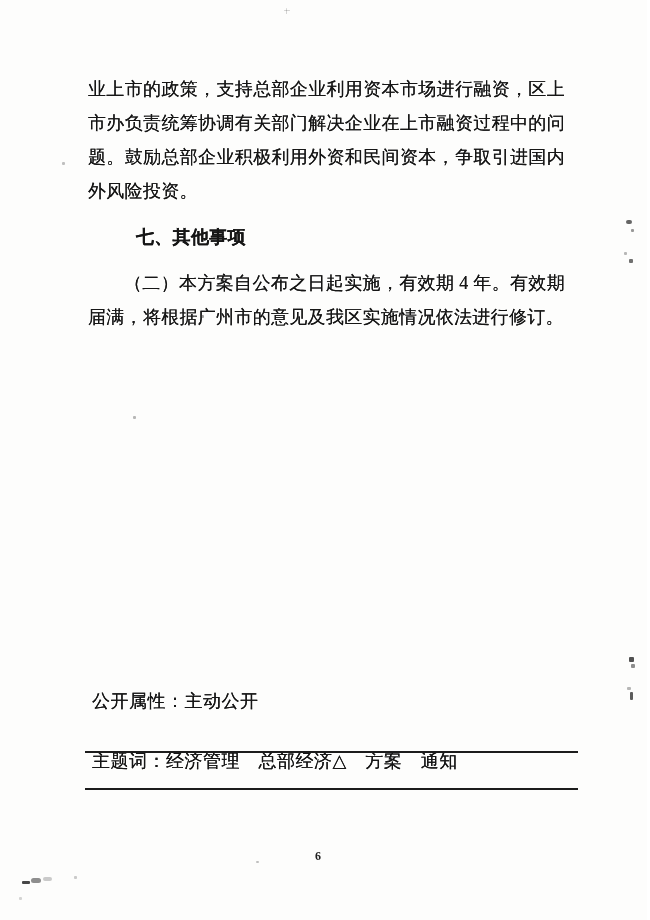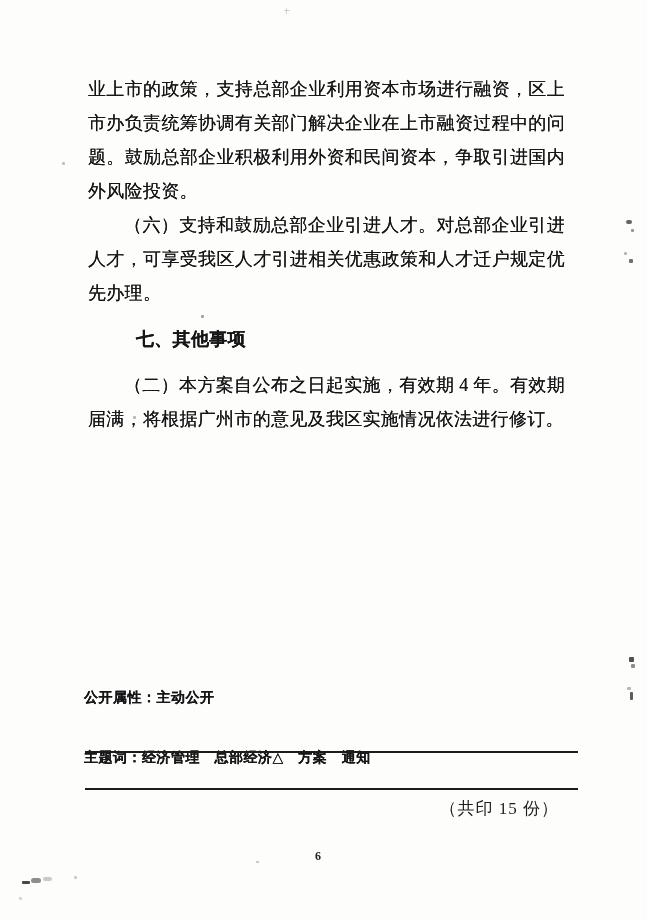--- a/index.html
+++ b/index.html
@@ -41,23 +41,23 @@
     margin: 12px;
     font-size: 18px;
     line-height: 34px;
     text-indent: 2em;
     font-weight: bold;
     text-shadow: 0 0 0.6px #111;
   }
   
   .meta-line {
     position: absolute;
-    left: 84px;
-    font-size: 14px;
-    font-weight: bold;
+    left: 92px;
+    font-size: 18px;
+    font-weight: normal;
     letter-spacing: 0.5px;
     white-space: nowrap;
     text-shadow: 0 0 0.6px #111;
   }
   .meta-publicity { top: 689px; }
   .meta-keywords  { top: 729px; margin-top: 20px; }
   .rule {
     position: absolute;
     left: 85px;
     width: 493px;
@@ -99,32 +99,30 @@
     border-radius: 1px;
   }
 </style>
 </head>
 <body>
 
 <div class="page">
 
   <div class="content">
     <p class="para no-indent">业上市的政策，支持总部企业利用资本市场进行融资，区上市办负责统筹协调有关部门解决企业在上市融资过程中的问题。鼓励总部企业积极利用外资和民间资本，争取引进国内外风险投资。</p>
-    <p class="para">（六）支持和鼓励总部企业引进人才。对总部企业引进人才，可享受我区人才引进相关优惠政策和人才迁户规定优先办理。</p>
     <h3 class="heading">七、其他事项</h3>
     <p class="para">（二）本方案自公布之日起实施，有效期 4 年。有效期届满，将根据广州市的意见及我区实施情况依法进行修订。</p>
   </div>
 
   <div class="meta-line meta-publicity">公开属性：主动公开</div>
   <div class="meta-line meta-keywords">主题词：经济管理　总部经济△　方案　通知</div>
 
   <div class="rule rule-1"></div>
   <div class="rule rule-2"></div>
 
-  <div class="copies-note">（共印 15 份）</div>
 
   <div class="page-number">6</div>
 
   <div class="speck" style="left:626px; top:220px; width:6px; height:4px; opacity:.75; border-radius:2px;"></div>
   <div class="speck" style="left:631px; top:229px; width:3px; height:3px; opacity:.5;"></div>
   <div class="speck" style="left:624px; top:252px; width:3px; height:3px; opacity:.35;"></div>
   <div class="speck" style="left:629px; top:259px; width:4px; height:4px; opacity:.7;"></div>
   <div class="speck" style="left:629px; top:657px; width:5px; height:5px; opacity:.85;"></div>
   <div class="speck" style="left:631px; top:664px; width:4px; height:4px; opacity:.55;"></div>
   <div class="speck" style="left:627px; top:687px; width:4px; height:3px; opacity:.35;"></div>

